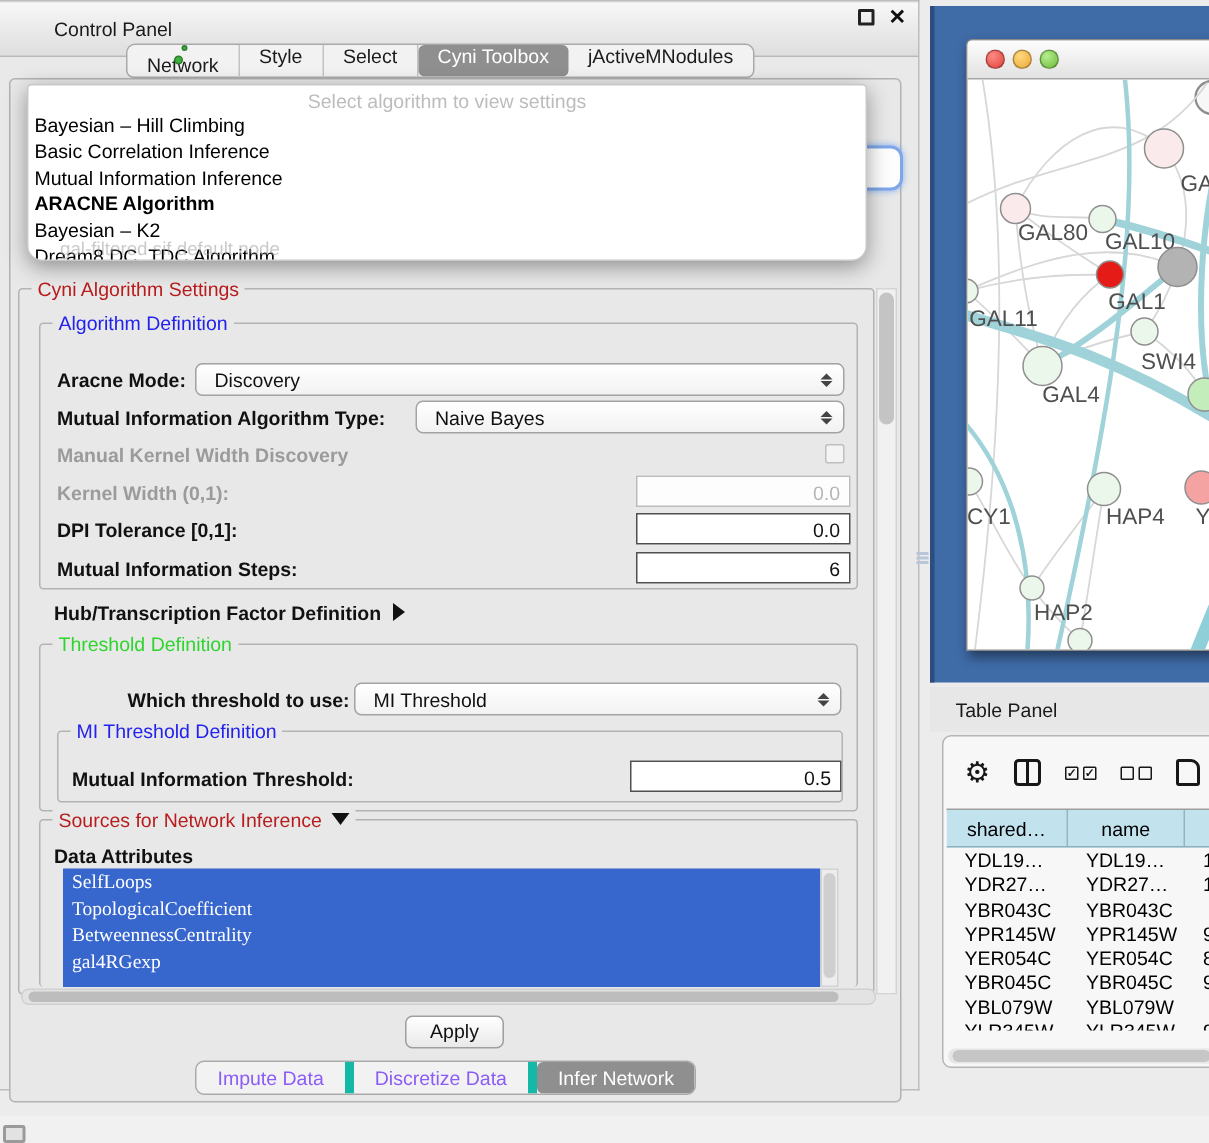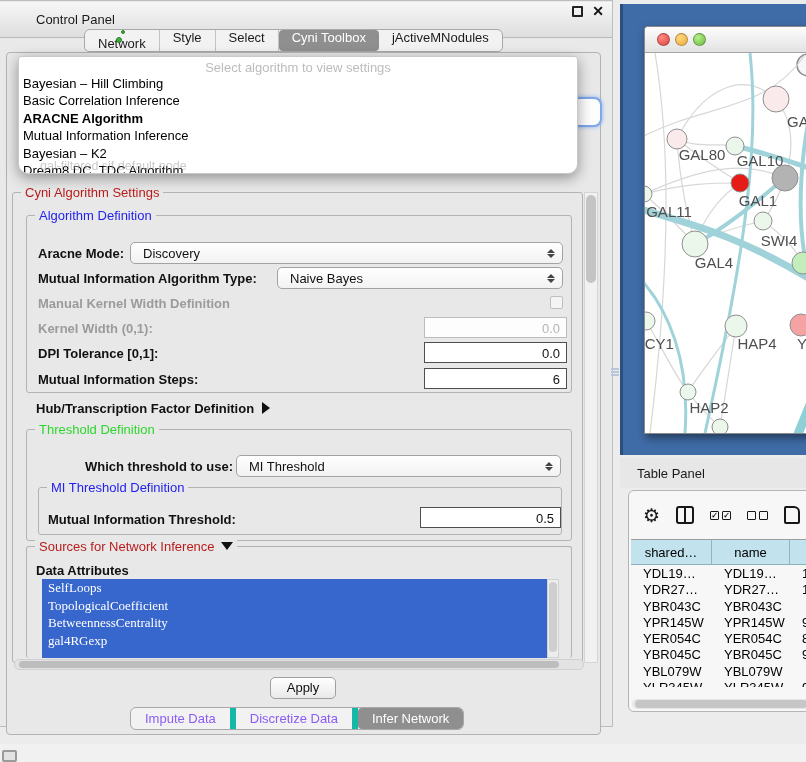--- a/index.html
+++ b/index.html
@@ -183,22 +183,22 @@
 
   <div class="cp-inner"></div>
 
   <div class="combo-sliver"></div>
 
   <div class="dropdown">
     <div class="dd-prompt">Select algorithm to view settings</div>
     <div id="dd-items">
         <div class="dd-item">Bayesian – Hill Climbing</div>
         <div class="dd-item">Basic Correlation Inference</div>
+        <div class="dd-item">Mutual Information Inference</div>
         <div class="dd-item bold">ARACNE Algorithm</div>
-        <div class="dd-item">Mutual Information Inference</div>
         <div class="dd-item">Bayesian – K2</div>
         <div class="dd-item">Dream8 DC_TDC Algorithm</div>
       </div>
   </div>
   <div class="ghost-combo-text">gal-filtered sif default node</div>
 
   <div class="fieldset" style="left:12px; top:191px; width:571px; height:471px; background:#e8e8e8;">
     <span class="fs-label" style="left:8px;">Cyni Algorithm Settings</span>
   </div>
 
@@ -217,21 +217,21 @@
 
   <span class="bold-label" style="left:38px; top:270px;">Mutual Information Algorithm Type:</span>
   <div class="combo" style="left:277px; top:266px; width:286px;">
     <span class="val">Naive Bayes</span>
     <span class="stepper">
         <span class="up"></span>
         <span class="dn"></span>
       </span>
   </div>
 
-  <span class="gray-label" style="left:38px; top:295px;">Manual Kernel Width Definition</span>
+  <span class="gray-label" style="left:38px; top:295px;">Manual Kernel Width Discovery</span>
   <span class="checkbox" style="left:550px; top:295px;"></span>
 
   <span class="gray-label" style="left:38px; top:320px;">Kernel Width (0,1):</span>
   <input class="tfield disabled" style="left: 424px; top: 316px; width: 143px;" readonly="" value="0.0">
 
   <span class="bold-label" style="left:38px; top:345px;">DPI Tolerance [0,1]:</span>
   <input class="tfield" style="left: 424px; top: 341px; width: 143px;" value="0.0">
 
   <span class="bold-label" style="left:38px; top:371px;">Mutual Information Steps:</span>
   <input class="tfield" style="left: 424px; top: 367px; width: 143px;" value="6">

